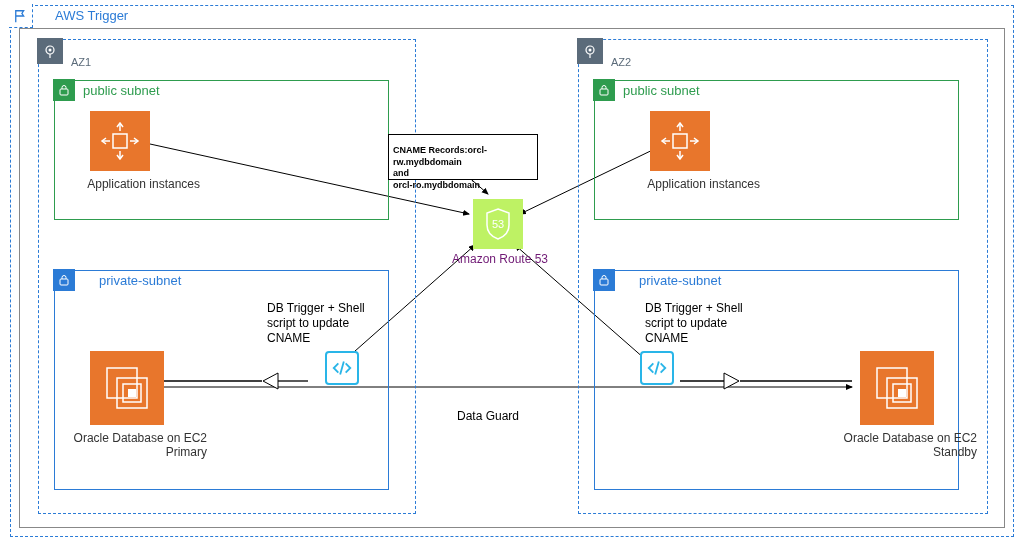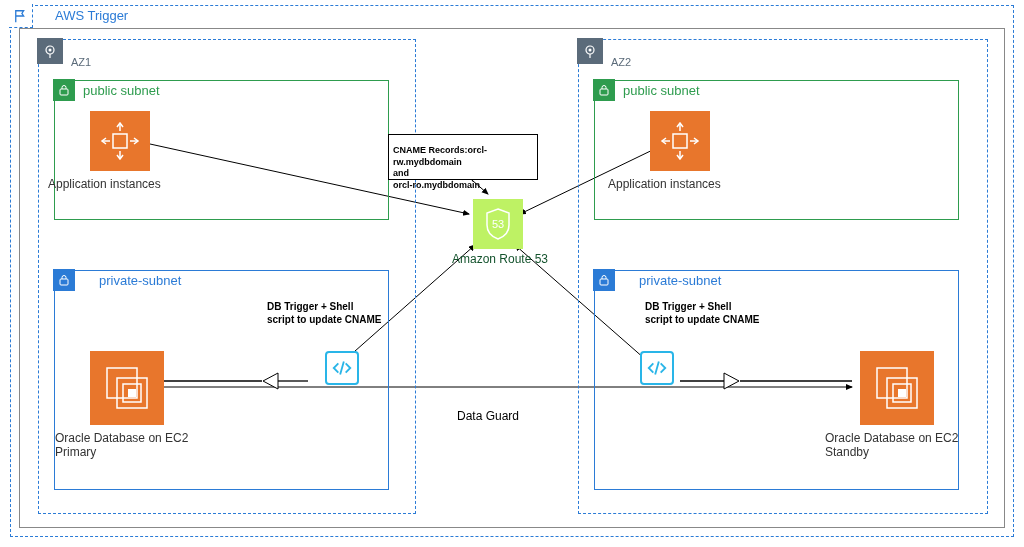--- a/index.html
+++ b/index.html
@@ -31,43 +31,43 @@
 .subnet.public .subnet-icon { background: #2e9c4e; }
 .subnet.private .subnet-icon { background: #2b7bd6; }
 .subnet-icon svg { width: 12px; height: 12px; }
 .subnet-label { position: absolute; top: 2px; left: 28px; font-size: 13px; }
 .subnet.public .subnet-label { color: #2e9c4e; }
 .subnet.private .subnet-label { color: #2b7bd6; margin-left: 16px; }
 
 .icon-box { width: 60px; height: 60px; display:flex; align-items:center; justify-content:center; position: absolute; }
 .icon-box.orange { background: #e8762c; }
 .icon-box.purple { background: #bef264; }
-.icon-label { position: absolute; font-size: 12px; color: #333; text-align: left; width: 160px; margin-left: 8px; }
+.icon-label { position: absolute; font-size: 12px; color: #333; text-align: right; width: 160px; }
 
 .app-icon.az1p { top: 30px; left: 35px; }
 .app-icon.az2p { top: 30px; left: 55px; }
 .app-label.az1p { top: 96px; left: -15px; }
 .app-label.az2p { top: 96px; left: 5px; }
 
 .db-icon.az1p { top: 80px; left: 35px; width: 74px; height: 74px; }
 .db-icon.az2p { top: 80px; left: 265px; width: 74px; height: 74px; }
 .db-label.az1p { top: 160px; left: -8px; }
 .db-label.az2p { top: 160px; left: 222px; }
 
 .route53 { position: absolute; top: 170px; left: 453px; width: 50px; height: 50px; }
-.route53-label { position: absolute; top: 223px; left: 415px; font-size: 12px; color: #14532d; text-align:center; width: 130px;}
+.route53-label { position: absolute; top: 223px; left: 415px; font-size: 12px; color: #701a75; text-align:center; width: 130px;}
 
 .cname-box { position: absolute; top: 105px; left: 368px; width: 150px; height: 46px; border: 1.5px solid #000; background:#fff; padding: 10px 4px; font-size: 9px; font-weight: bold; line-height: 1.3; }
 
 .code-icon { position: absolute; width: 34px; height: 34px; border: 2px solid #29b5e8; border-radius: 4px; background: #fff; display:flex; align-items:center; justify-content:center;}
 .code-icon.az1c { top: 80px; left: 270px; }
 .code-icon.az2c { top: 80px; left: 45px; }
 .code-icon svg { width: 22px; height: 22px; }
 
-.trigger-label { position: absolute; font-size: 10px; font-weight: bold; line-height: 1.25; width: 115px; }
+.trigger-label { position: absolute; font-size: 12px; font-weight: normal; line-height: 1.25; width: 115px; }
 .trigger-label.t1 { top: 30px; left: 212px; }
 .trigger-label.t2 { top: 30px; left: 50px; }
 
 .data-guard { position: absolute; top: 380px; left: 437px; font-size: 12px; }
 
 svg.connector { position: absolute; top: 0; left: 0; pointer-events: none; overflow: visible; }
 </style>
 </head>
 <body>
 

